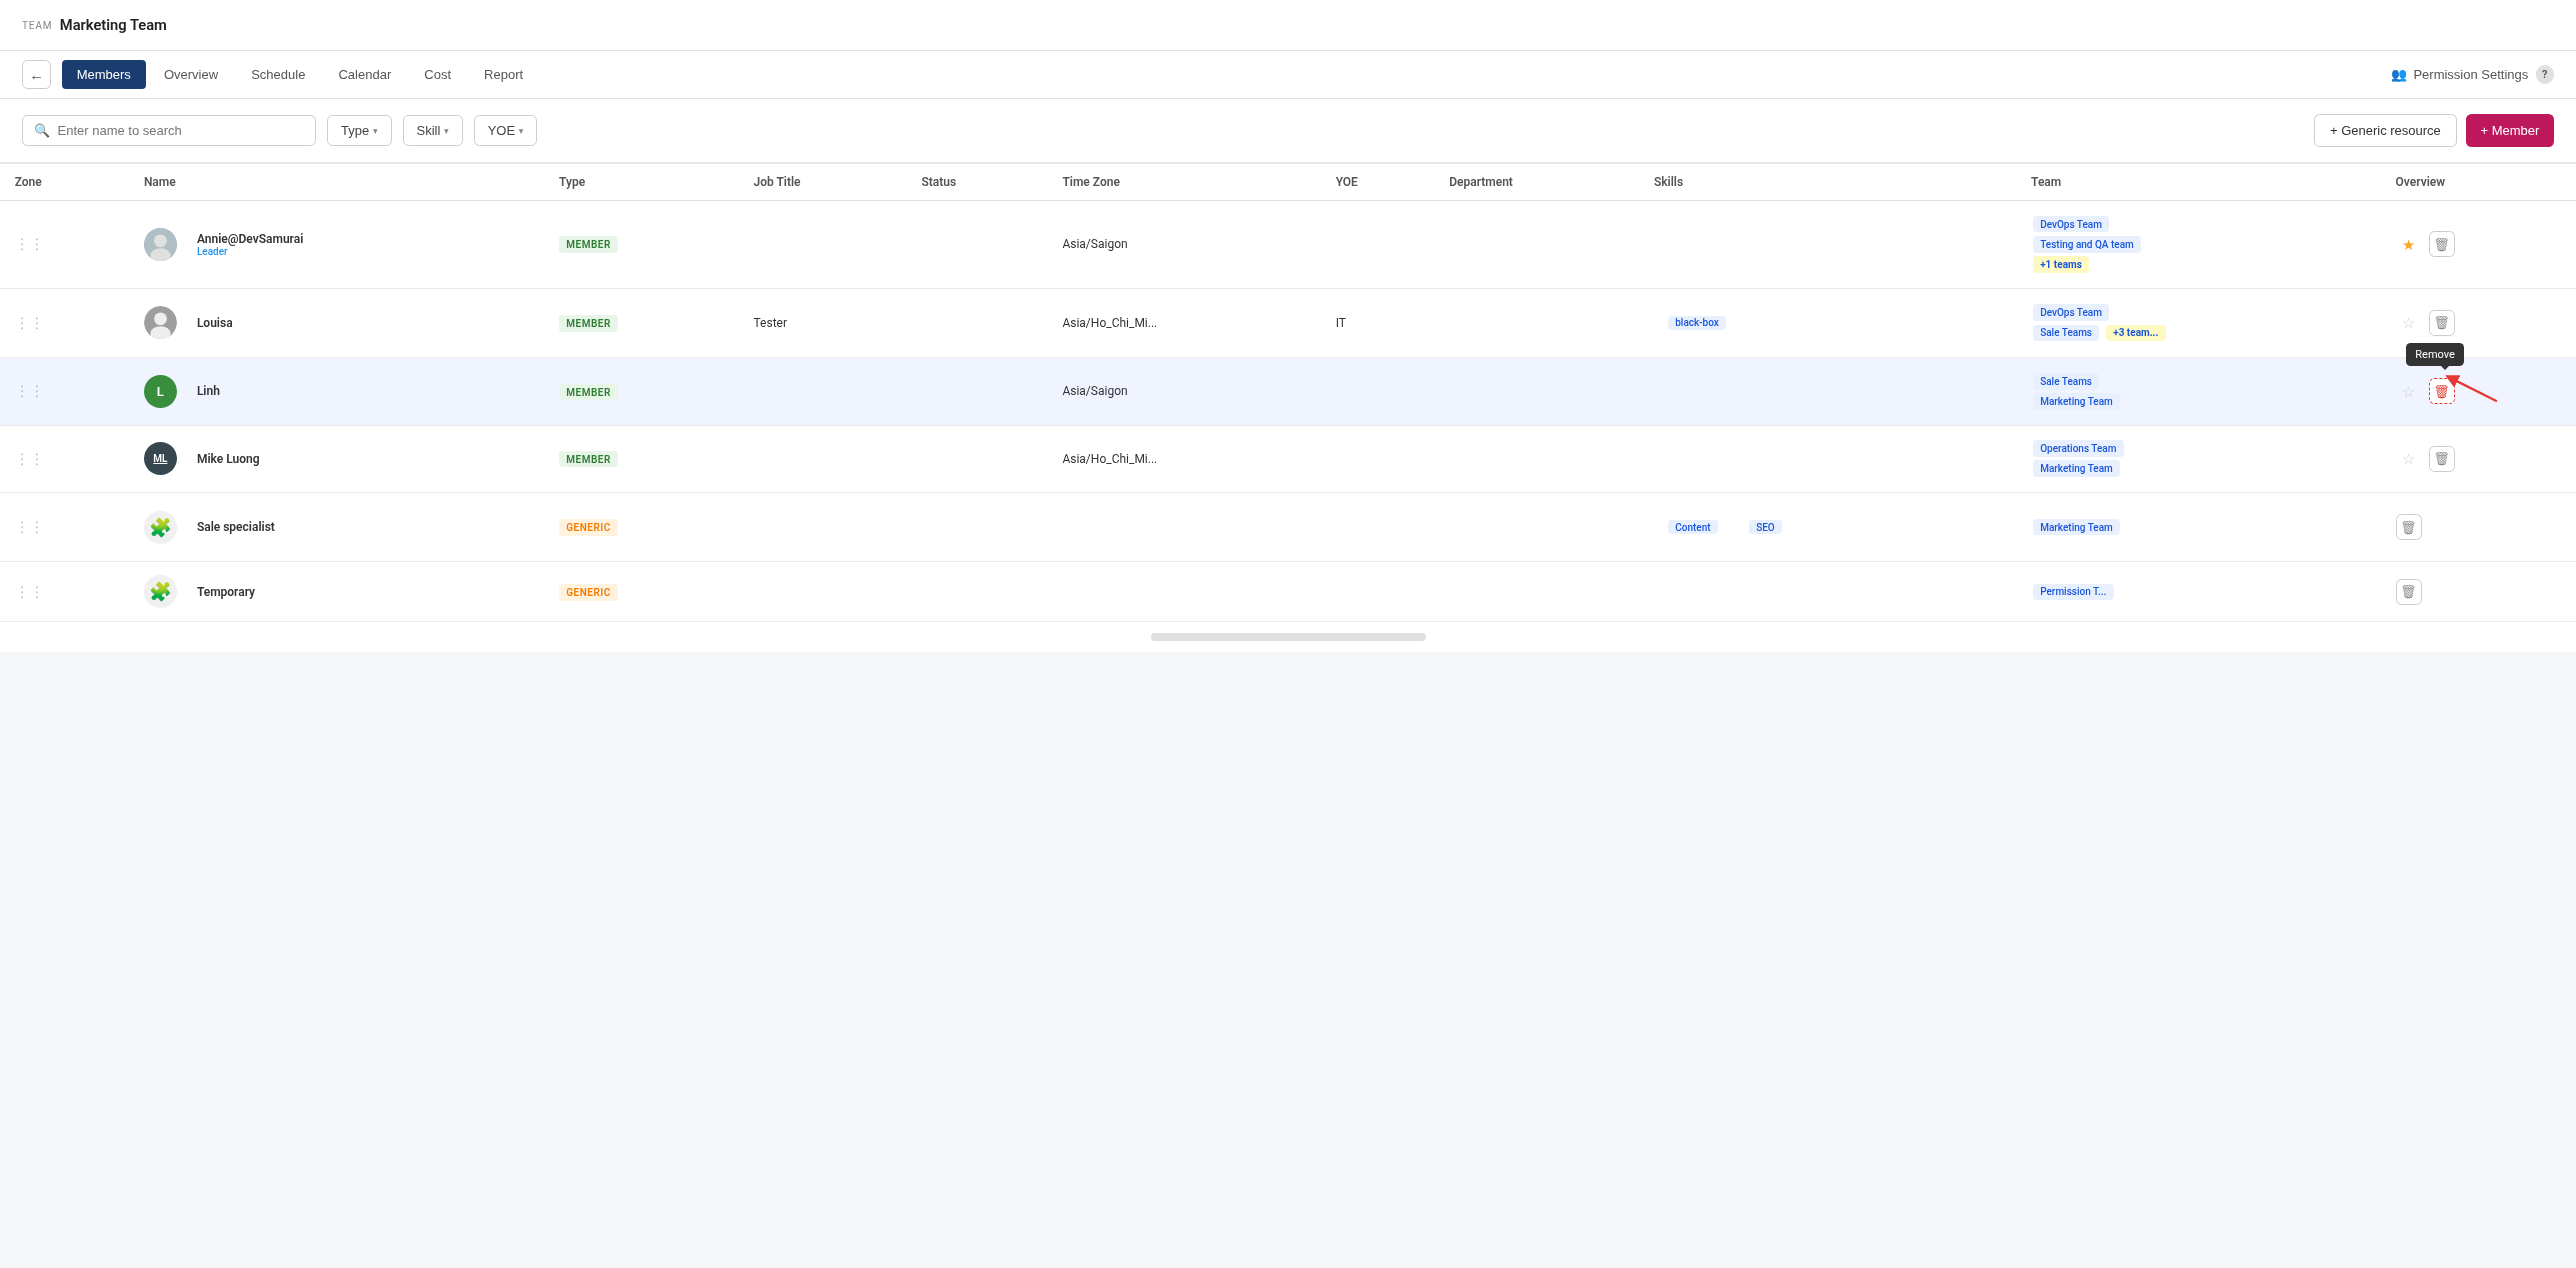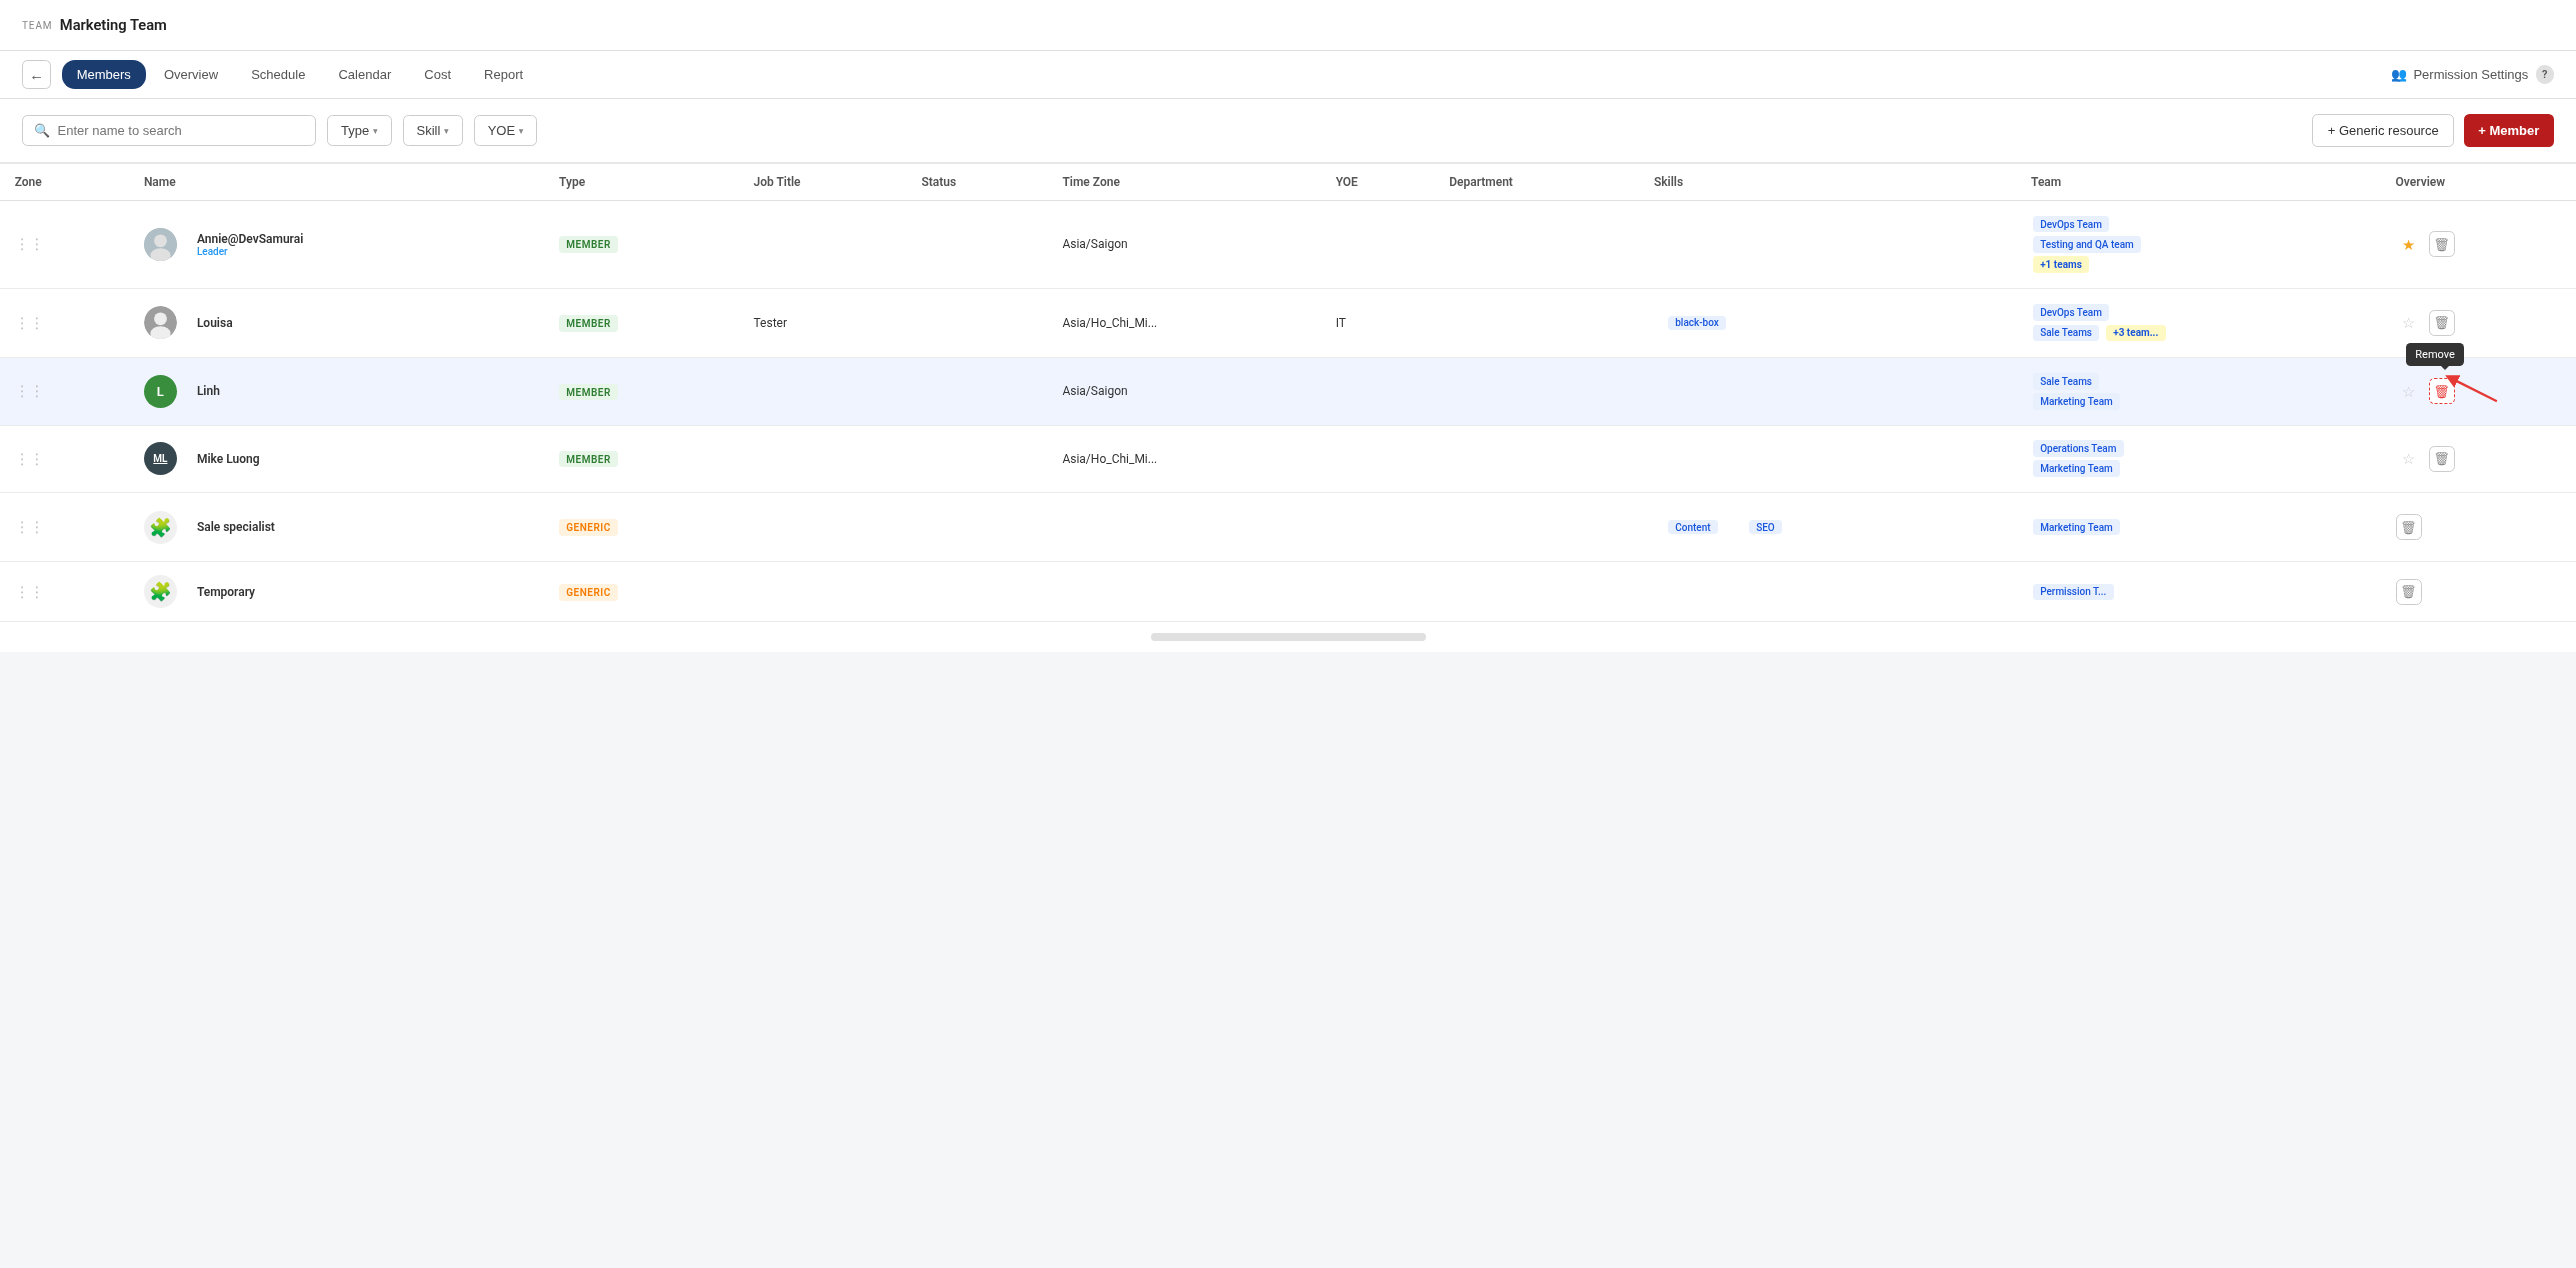--- a/index.html
+++ b/index.html
@@ -43,21 +43,21 @@
       border-radius: 5.5px;
       background: #fff;
       cursor: pointer;
       display: flex; align-items: center; justify-content: center;
       margin-right: 7.3px;
       font-size: 14.7px;
       color: #555;
     }
     .tab {
       padding: 7.3px 14.7px;
-      border-radius: 13px;
+      border-radius: 4px;
       cursor: pointer;
       font-size: 13px;
       font-weight: 500;
       color: #555;
       background: transparent;
       border: none;
     }
     .tab.active {
       background: #1a3c6e;
       color: #fff;
@@ -127,25 +127,25 @@
       border-radius: 5.5px;
       background: #fff;
       cursor: pointer;
       font-size: 13px; color: #333;
       font-weight: 500;
     }
     .btn-primary {
       padding: 8.3px 14.7px;
       border: none;
       border-radius: 5.5px;
-      background: #b91c1c;
+      background: #be185d;
       color: #fff;
       cursor: pointer;
       font-size: 13px;
-      font-weight: 700;
+      font-weight: 400;
     }
 
     
     .table-container {
       background: #fff;
       margin: 0;
       overflow-x: auto;
     }
     table {
       width: 100%;

